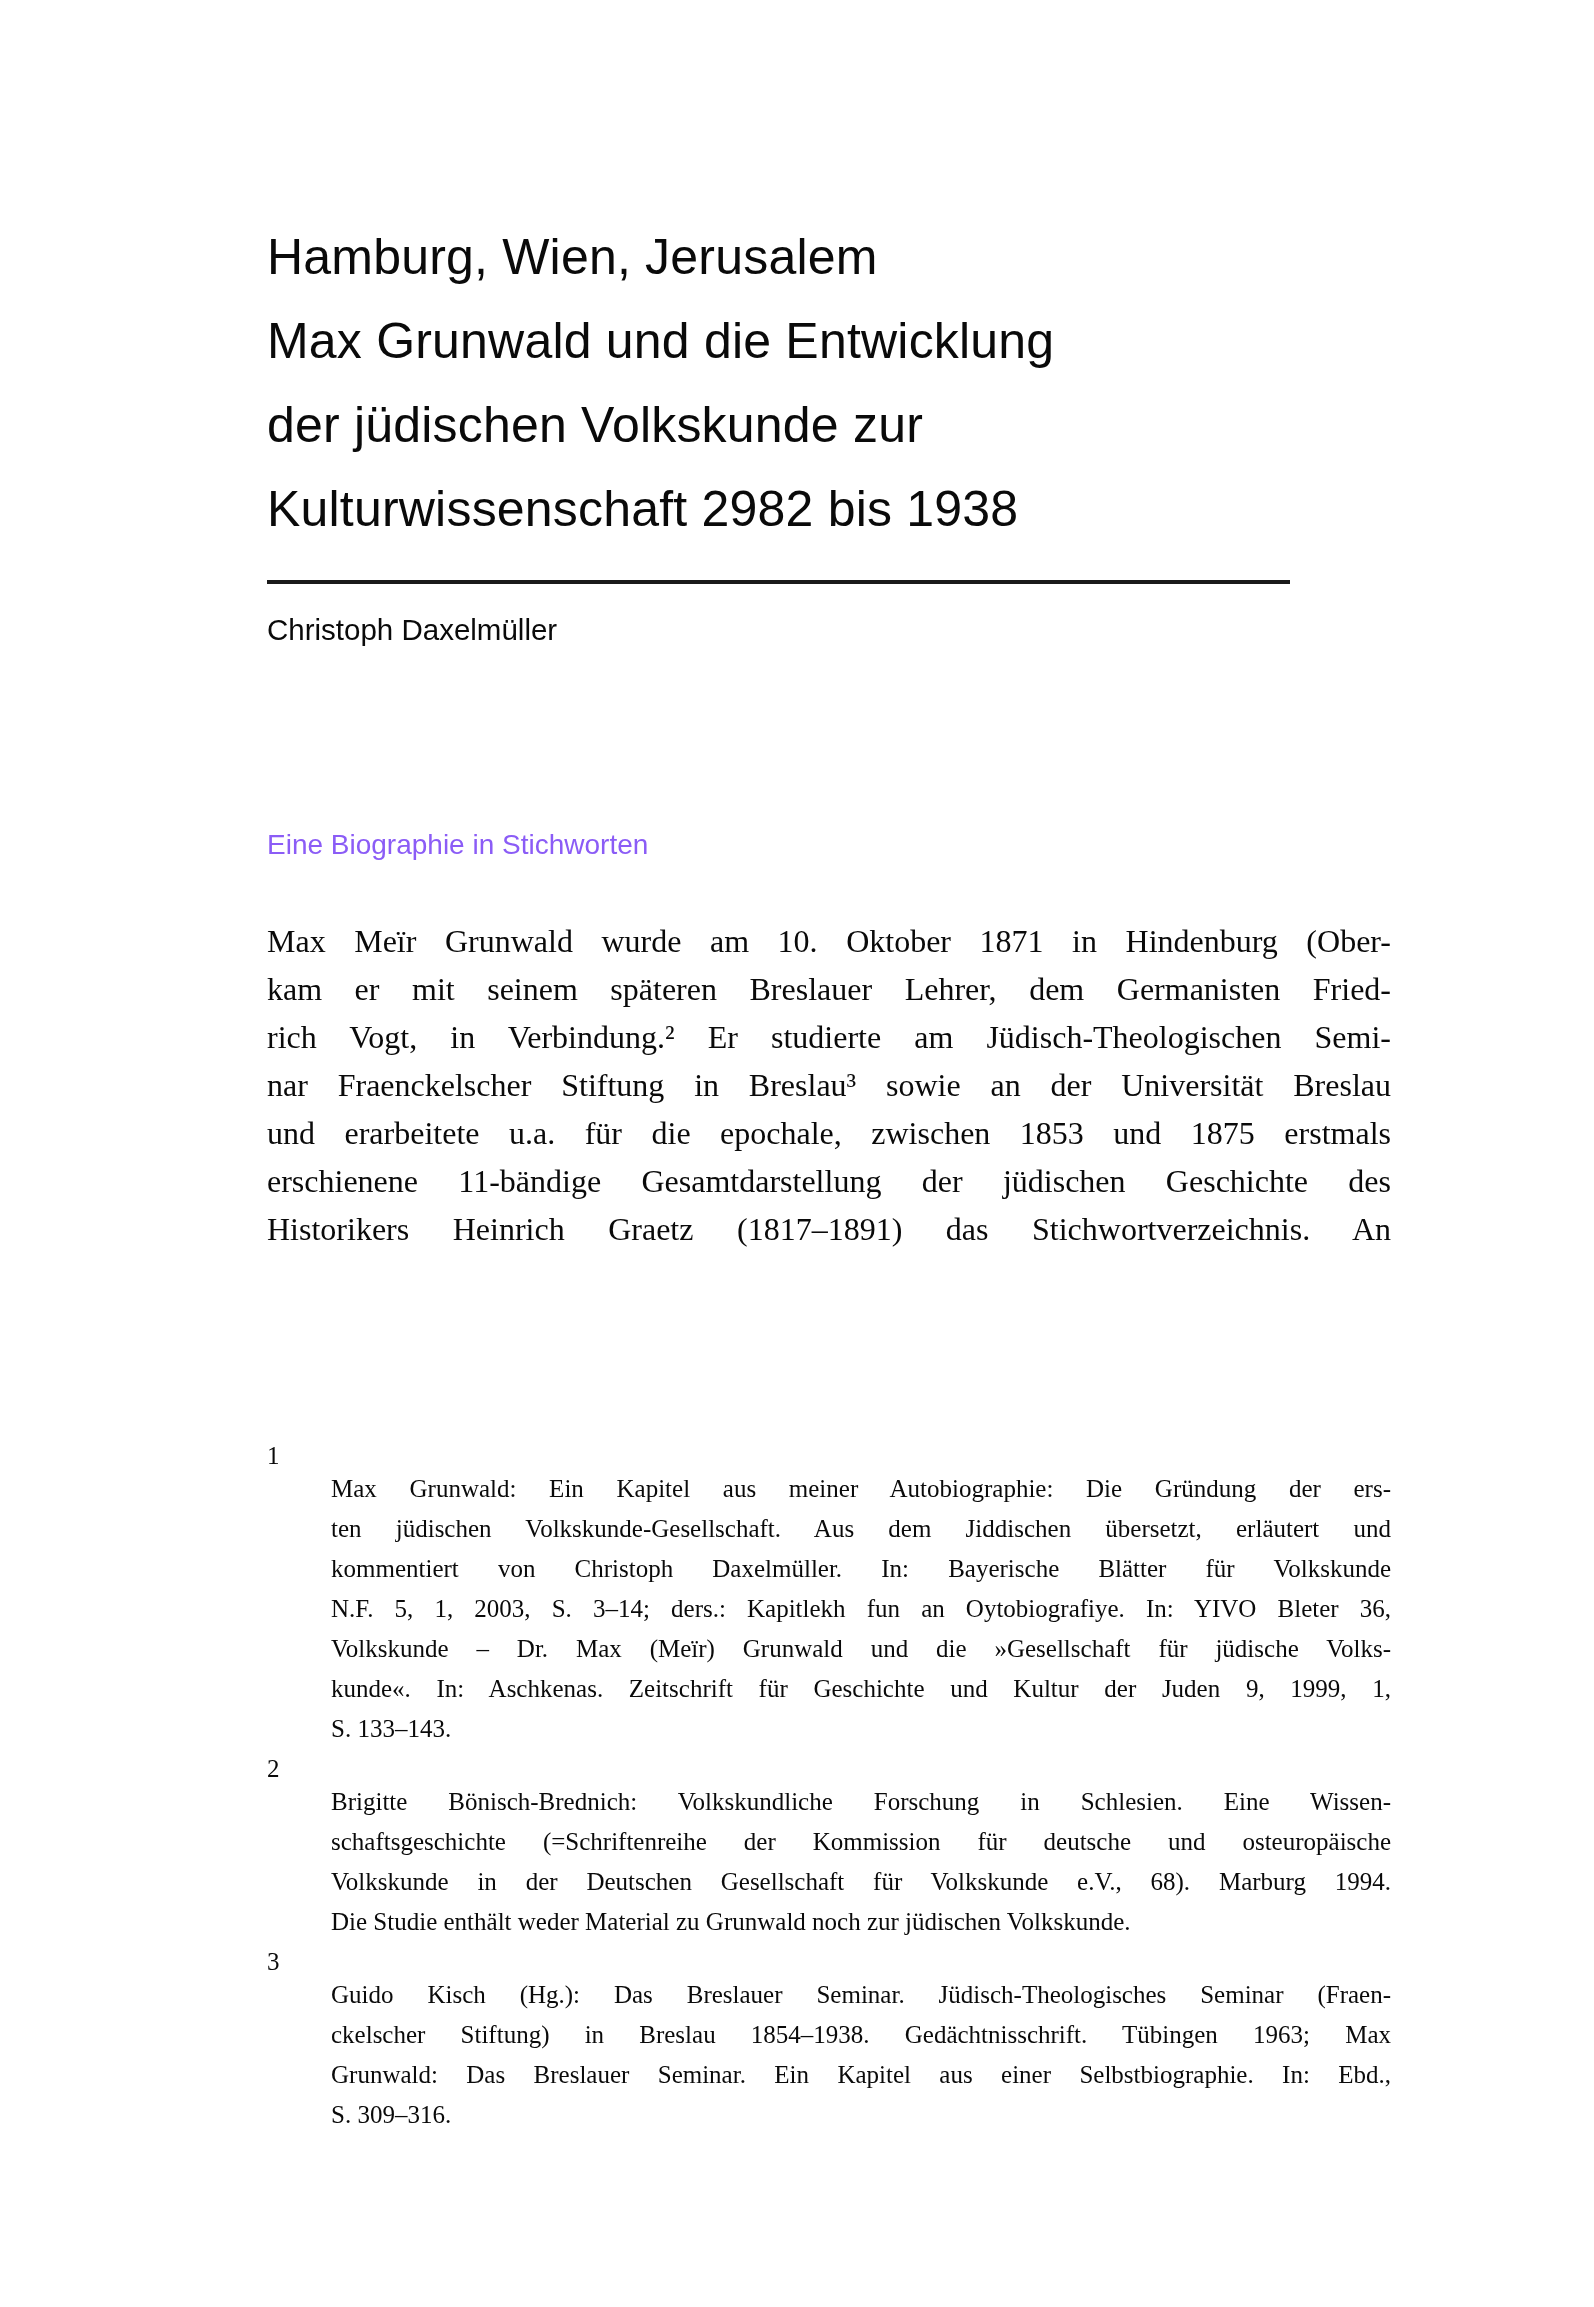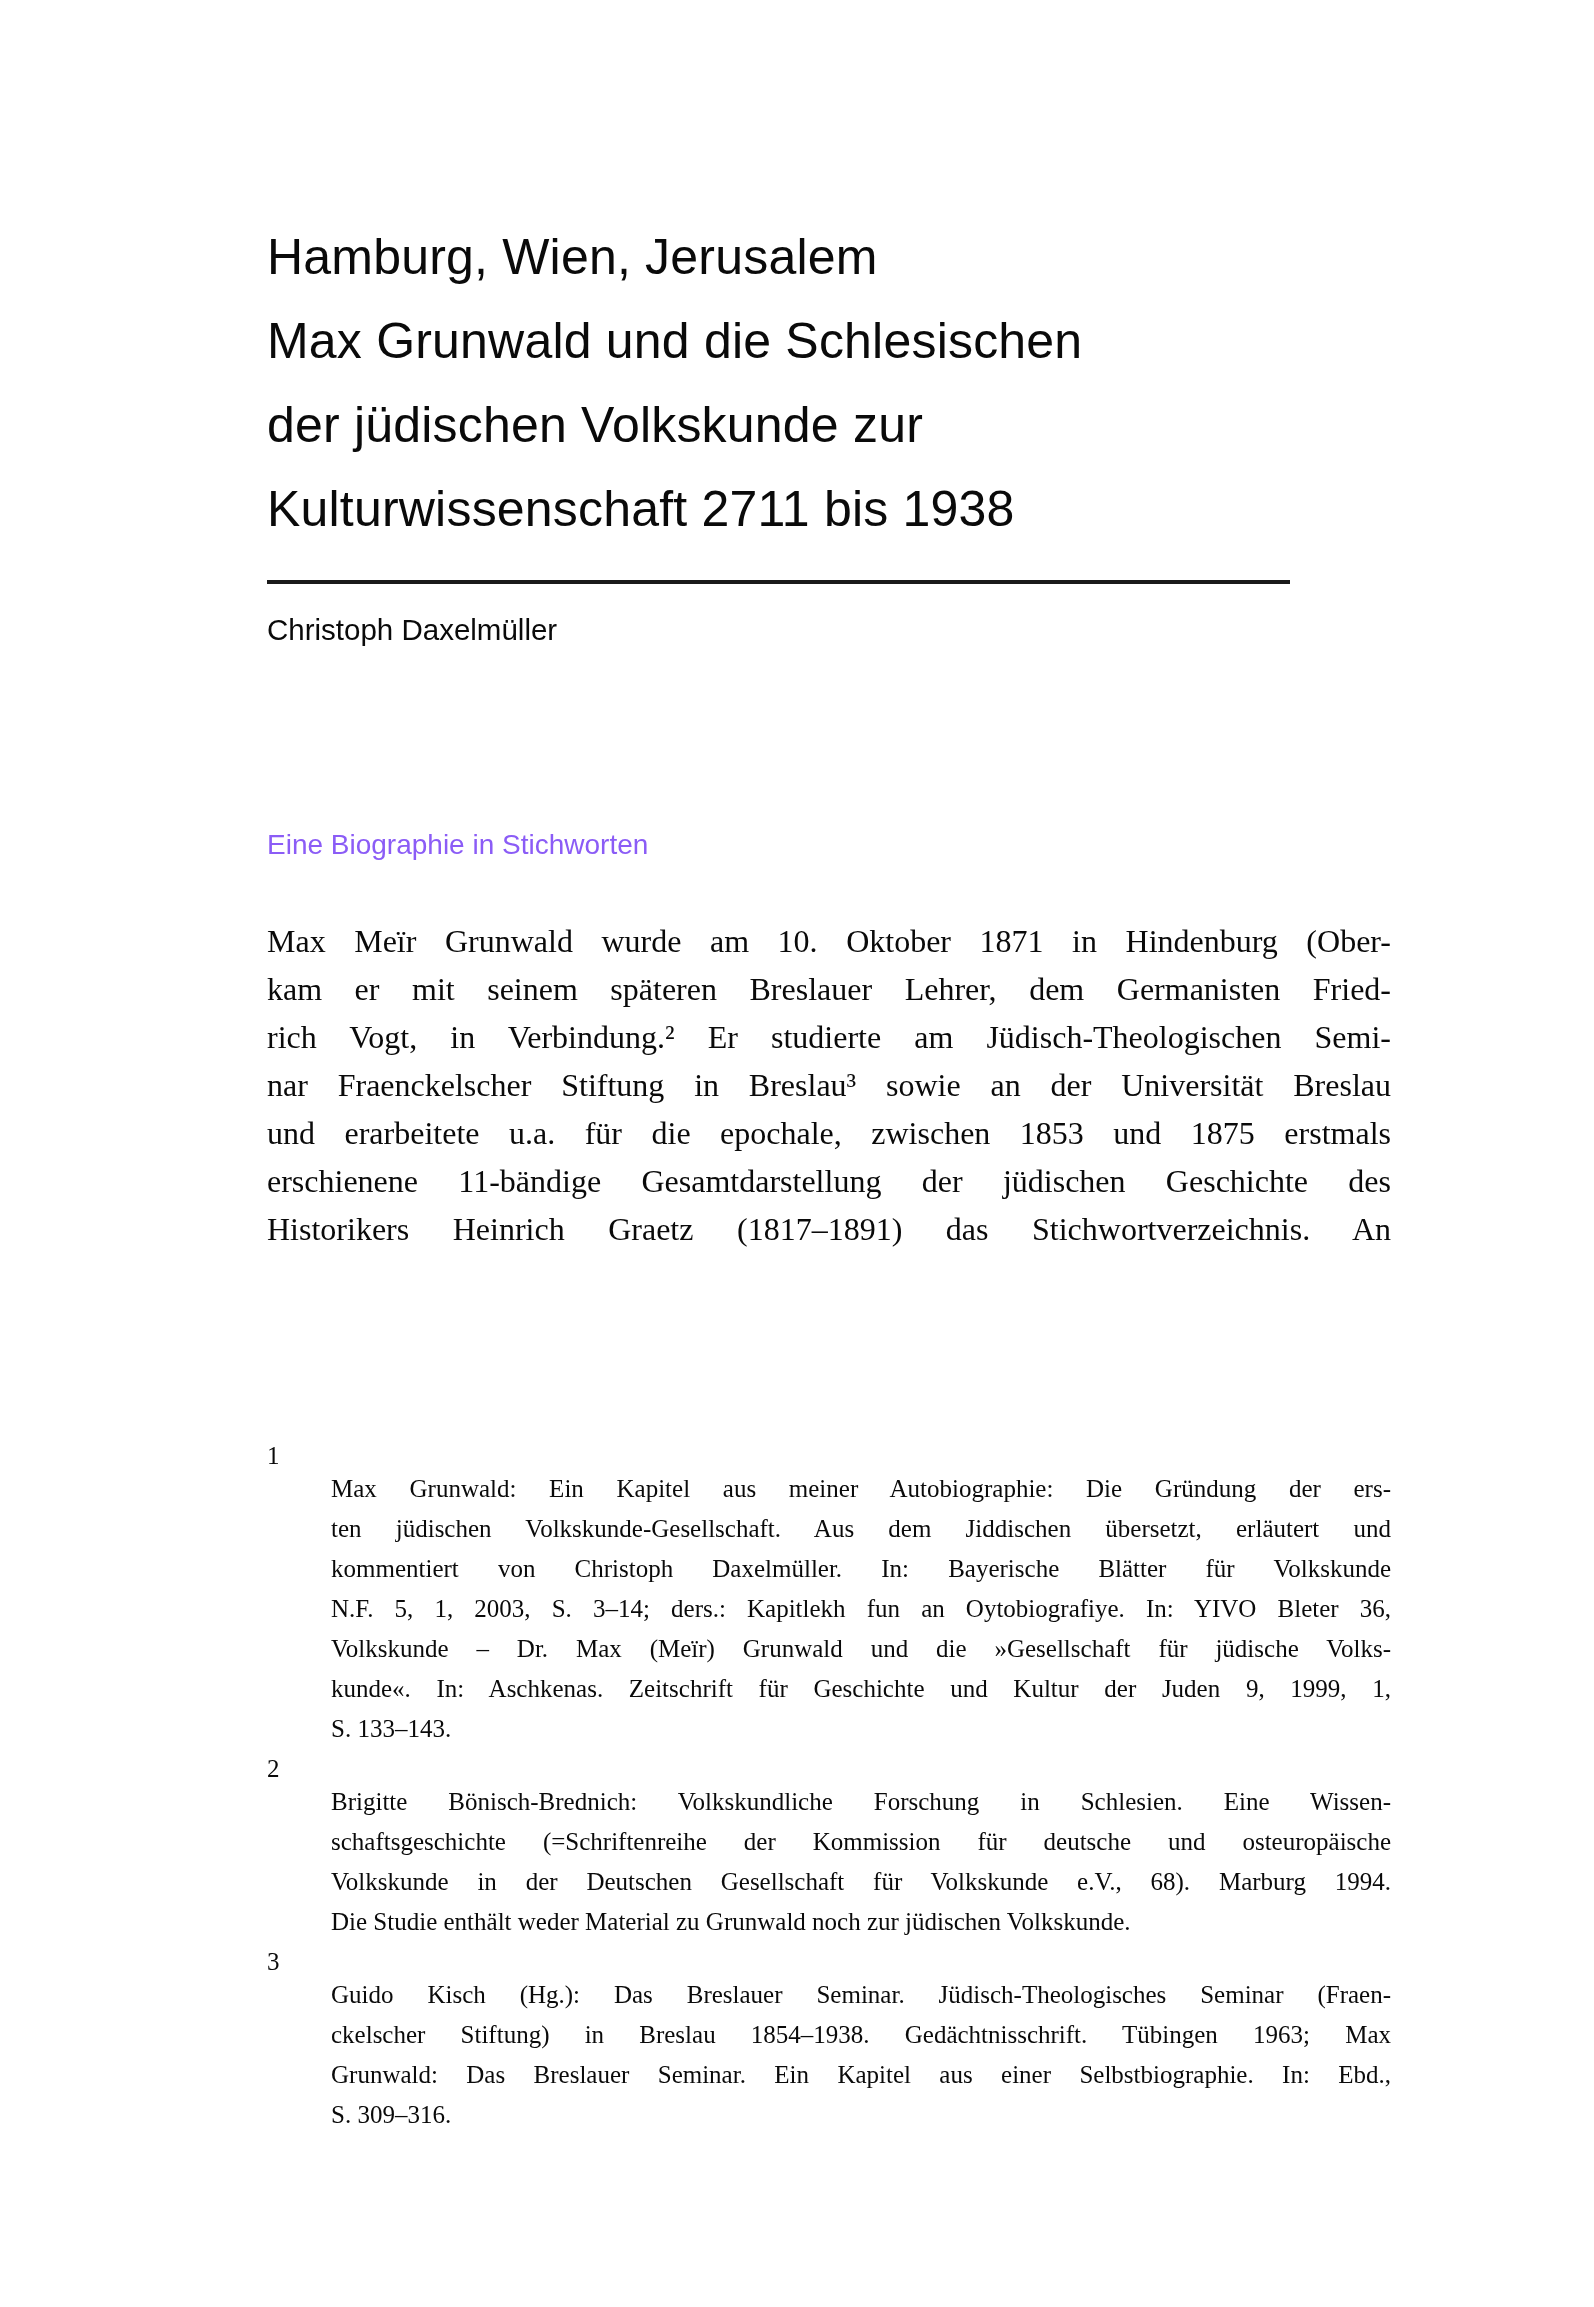--- a/index.html
+++ b/index.html
@@ -94,23 +94,23 @@
   .footnote-line.last { text-align-last: left; }
 </style>
 </head>
 <body>
 
 <div class="page">
   <div class="content">
 
     <h1 class="title">
       <span class="title-line">Hamburg, Wien, Jerusalem</span>
-      <span class="title-line">Max Grunwald und die Schlesischen</span>
+      <span class="title-line">Max Grunwald und die Entwicklung</span>
       <span class="title-line">der jüdischen Volkskunde zur</span>
-      <span class="title-line">Kulturwissenschaft 2711 bis 1938</span>
+      <span class="title-line">Kulturwissenschaft 2982 bis 1938</span>
     </h1>
 
     <div class="title-rule"></div>
 
     <div class="author">Christoph Daxelmüller</div>
 
     <h2 class="section-heading">Eine Biographie in Stichworten</h2>
 
     <div class="body-paragraph">
       <div class="body-line">Max Meïr Grunwald wurde am 10. Oktober 1871 in Hindenburg (Ober-</div>

